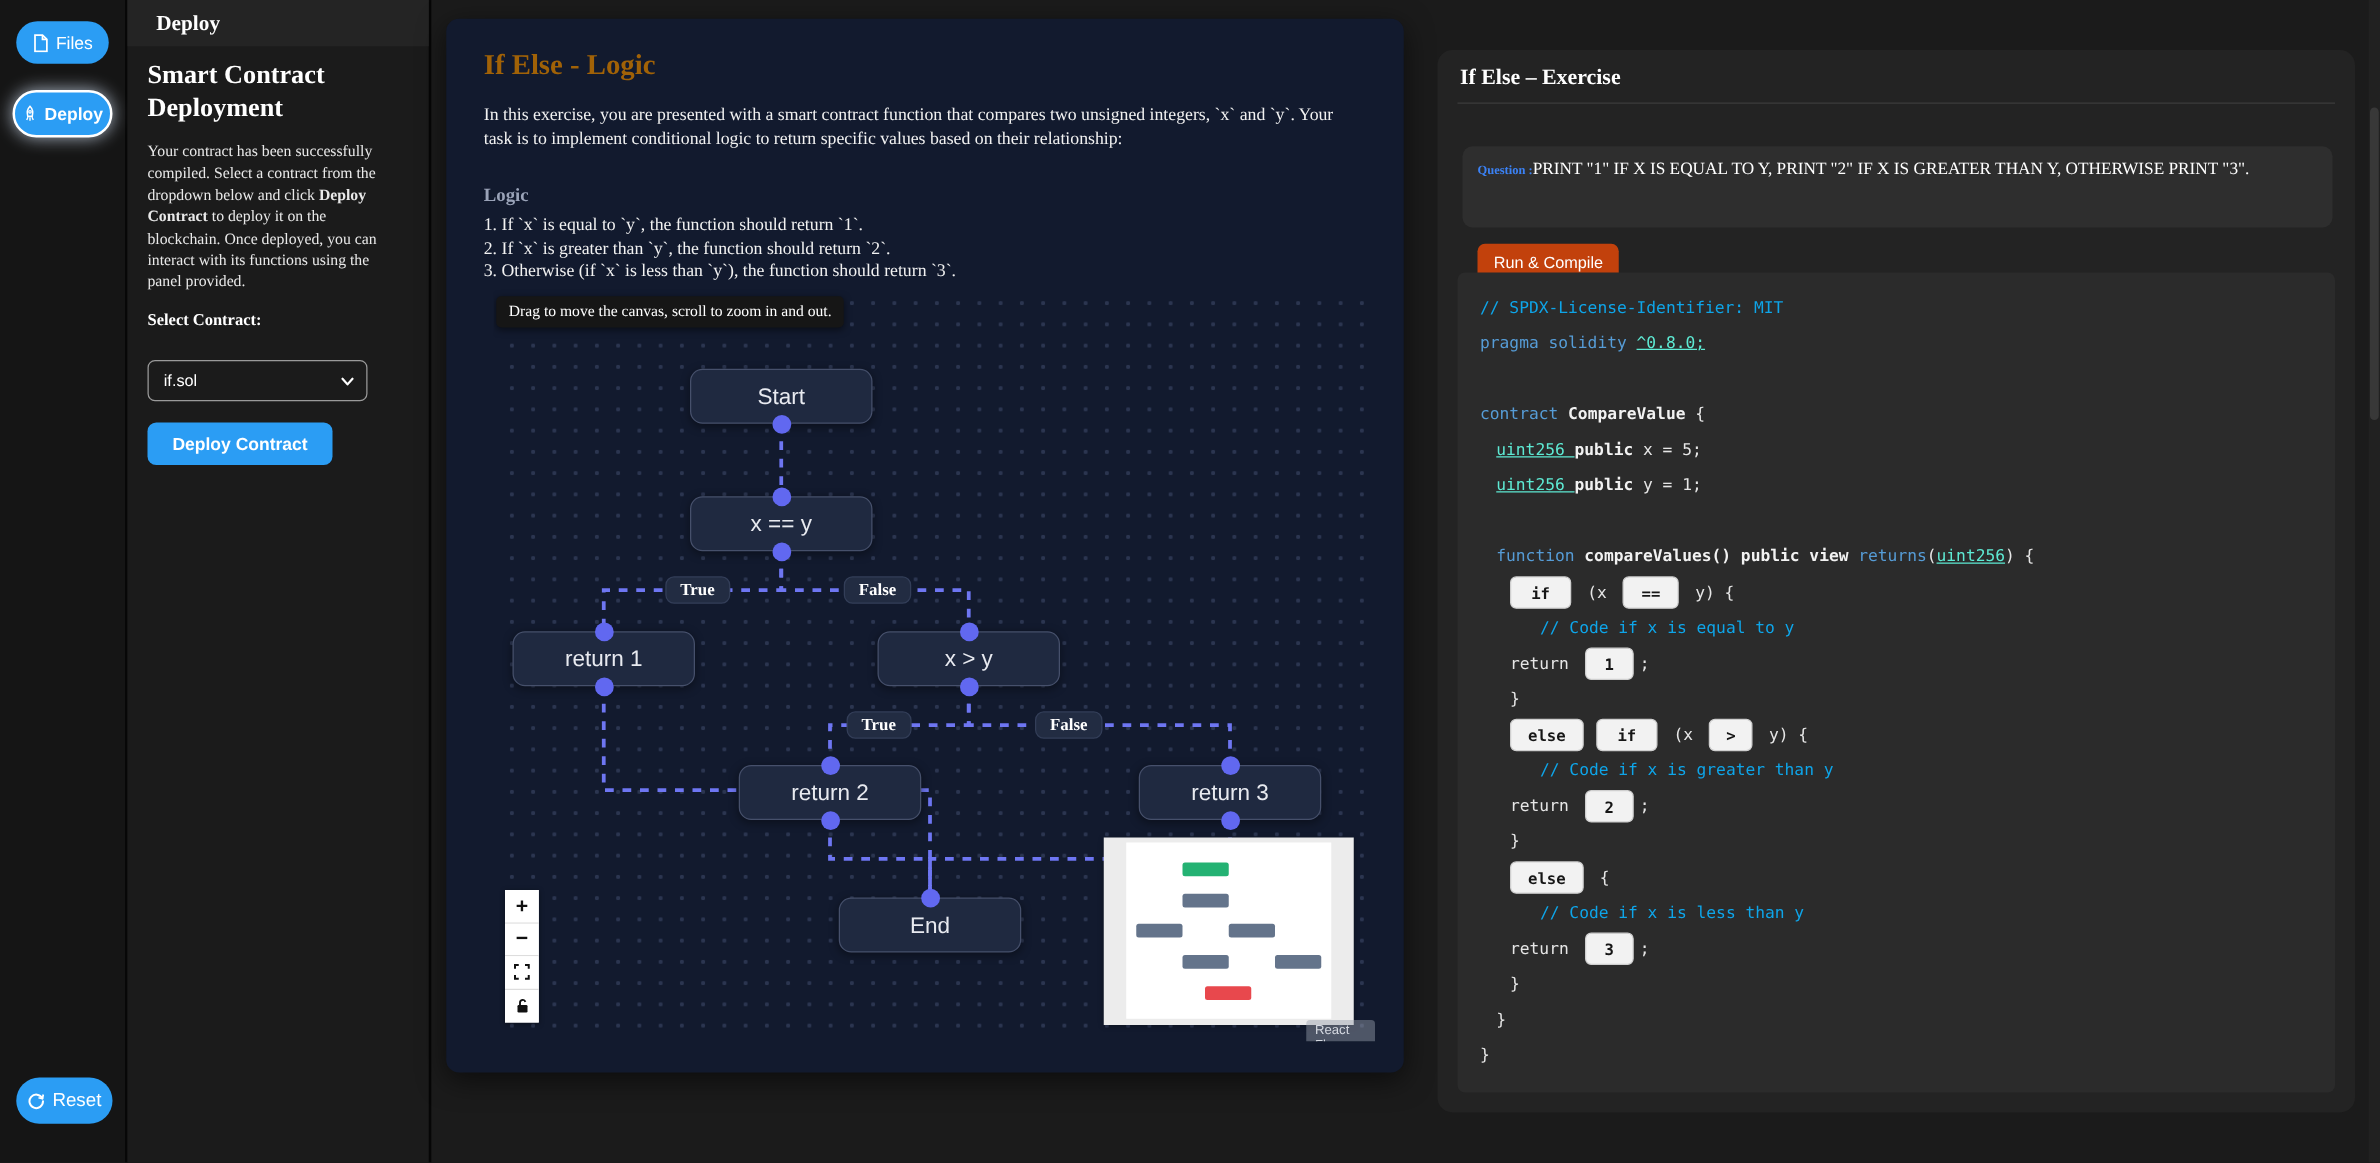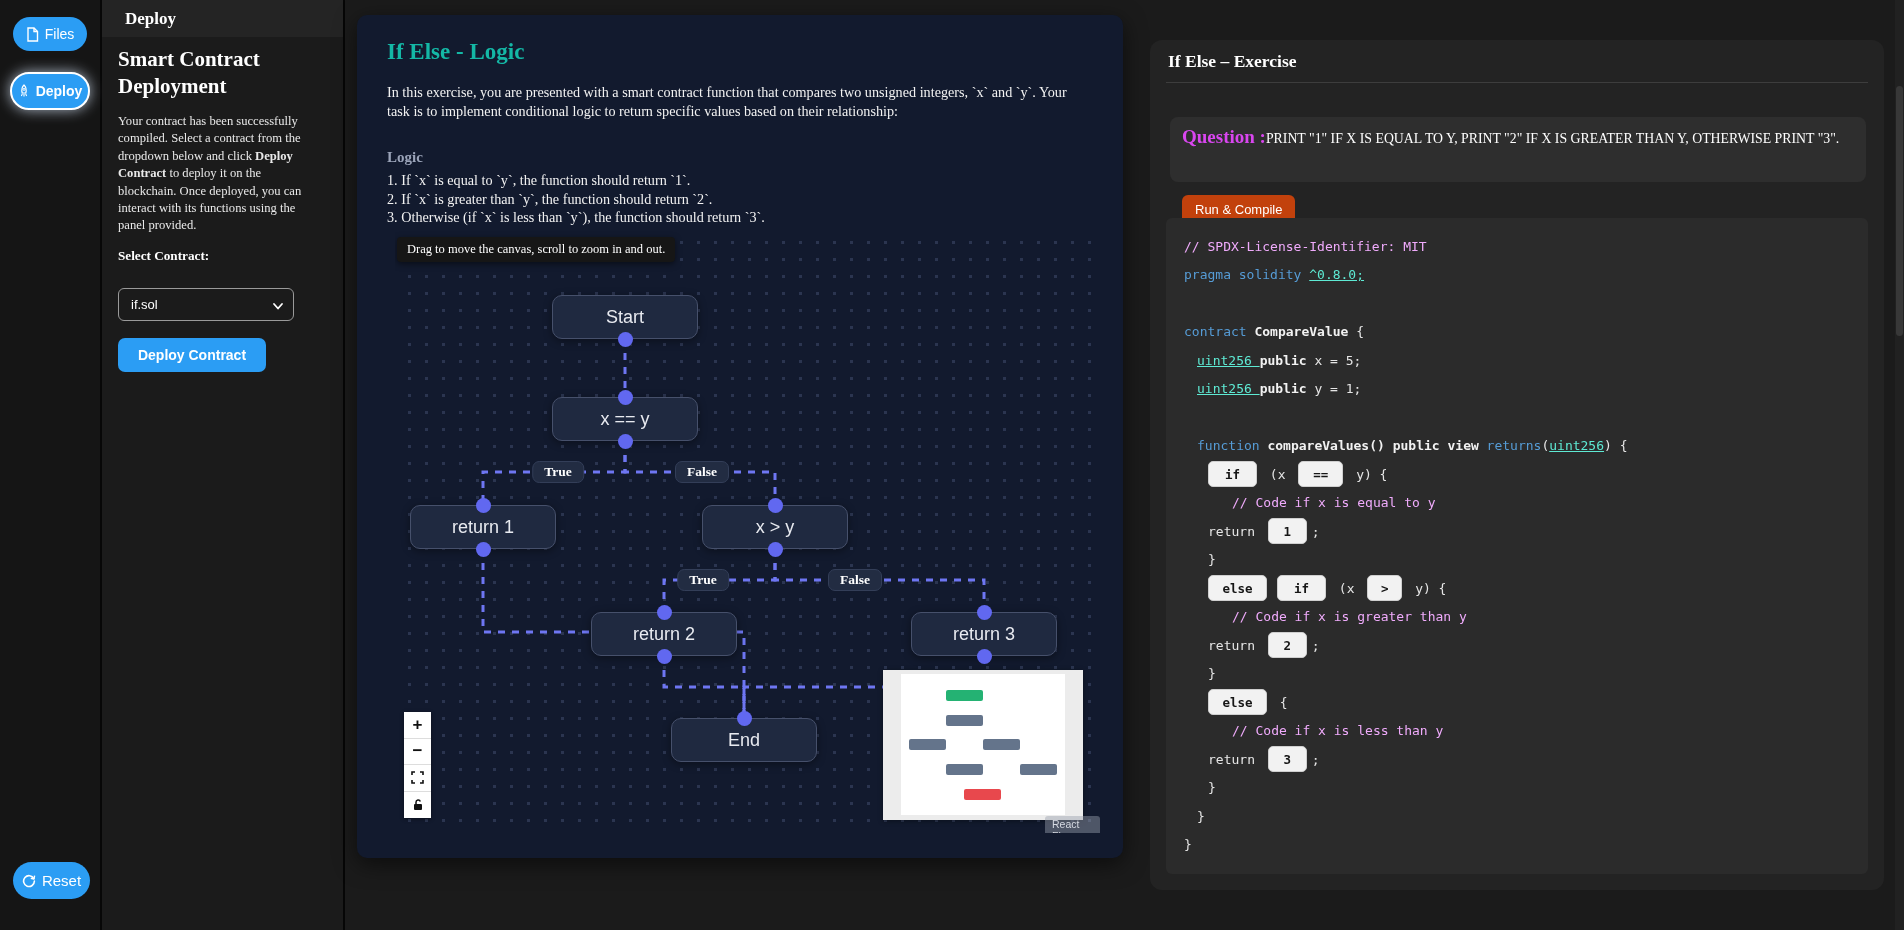--- a/index.html
+++ b/index.html
@@ -27,21 +27,21 @@
   .dp-select { width:176px; height:33px; background:#1b1b1b; color:#fff; border:1px solid #9a9a9a; border-radius:6px;
                font-family:"Liberation Sans", sans-serif; font-size:13px; padding:0 28px 0 12px;
                -webkit-appearance:none; appearance:none; cursor:pointer; }
   .dp-select-chevron { position:absolute; right:10px; top:10px; pointer-events:none; }
   .dp-deploy-btn { margin-top:17px; width:148px; height:34px; background:#2b9df4; color:#fff; border:none; border-radius:7px;
                    font-family:"Liberation Sans", sans-serif; font-size:14px; font-weight:700; cursor:pointer; }
 
   
   .logic-panel { position:absolute; left:357px; top:15px; width:766px; height:843px; background:#121a2e; border-radius:10px;
                  box-shadow:0 6px 22px rgba(0,0,0,.55); }
-  .logic-title { position:absolute; left:30px; top:24px; font-size:23px; font-weight:700; color:#14b8a6; }
+  .logic-title { position:absolute; left:30px; top:24px; font-size:23px; font-weight:700; color:#a16207; }
   .logic-intro { position:absolute; left:30px; top:68px; width:706px; font-size:14.2px; line-height:18.5px; color:#f2f2f2; }
   .logic-sub   { position:absolute; left:30px; top:134px; font-size:15px; font-weight:700; color:#9aa3b8; }
   .logic-list  { position:absolute; left:30px; top:156px; font-size:14.2px; line-height:18.5px; color:#f2f2f2; list-style-position:inside; }
 
   .flow-canvas { position:absolute; left:38px; top:213px; width:705px; height:605px; overflow:hidden;
                  background-image:radial-gradient(circle, #2b3550 1.6px, transparent 1.7px);
                  background-size:17px 17px; background-position:6px 6px; }
   .flow-tooltip { position:absolute; left:2px; top:9px; background:#161616; color:#fff; font-size:12.5px;
                   padding:5px 10px; border-radius:4px; box-shadow:0 2px 6px rgba(0,0,0,.5); z-index:5; }
   .flow-svg { position:absolute; left:0; top:0; z-index:1; }
@@ -66,32 +66,32 @@
   .mm-node { position:absolute; border-radius:2px; }
   .flow-attribution { position:absolute; left:650px; top:588px; z-index:7; background:rgba(154,160,173,.45);
                       color:#d6dae2; font-family:"Liberation Sans", sans-serif; font-size:10.5px;
                       padding:2px 7px; border-radius:3px; }
 
   
   .code-panel { position:absolute; left:1150px; top:40px; width:734px; height:850px; background:#232323; border-radius:12px; }
   .cp-title { position:absolute; left:18px; top:11px; font-size:17.5px; font-weight:700; color:#fff; }
   .cp-divider { position:absolute; left:16px; top:42px; width:702px; height:1px; background:#3d3d3d; }
   .cp-question { position:absolute; left:20px; top:77px; width:696px; height:65px; background:#2e2e2e; border-radius:8px; padding:9px 12px; }
-  .cp-qlabel { color:#d946ef; font-size:19px; font-weight:700;font-family:Liberation Serif, serif; }
+  .cp-qlabel { color:#3b82f6; font-size:10px; font-weight:700;font-family:Liberation Serif, serif; }
   .cp-qtext  { color:#fff; font-size:13.8px; }
   .cp-run-btn { position:absolute; left:12px; top:34px; height:29px; padding:0 13px; background:#c2410c; color:#fff;
                 border:none; border-radius:6px; font-family:"Liberation Sans", sans-serif; font-size:13px; cursor:pointer;margin-top:44px; }
   .cp-code { position:absolute; left:16px; top:178px; width:702px; height:656px; background:#2b2b2b; border-radius:6px;
              padding:14px 18px; font-family:"DejaVu Sans Mono", monospace; font-size:13px; overflow:hidden; }
   .code-line { min-height:28.5px; display:flex; align-items:center; white-space:pre; }
   .tk-p { color:#e6e6e6; }
   .tk-b { color:#f2f2f2; font-weight:700; }
   .tk-k { color:#569cd6; }
   .tk-t { color:#5eead4;text-decoration:underline; }
-  .tk-c { color:#f0abfc;text-align:right; }
+  .tk-c { color:#0ea5e9;text-align:right; }
   .code-box { display:inline-flex; align-items:center; justify-content:center; height:26px; margin:0 5px;
               background:#f2f2f2; color:#161616; border:1px solid #cfcfcf; border-radius:5px;
               font-family:"DejaVu Sans Mono", monospace; font-size:12.5px; font-weight:700; cursor:text; }
   .code-line .code-box:first-child { margin-left:0; }
 
   
   .win-scroll-track { position:absolute; right:0; top:0; width:9px; height:930px; background:#212121; }
   .win-scroll-thumb { position:absolute; right:1px; top:86px; width:7px; height:250px; background:#383838; border-radius:4px; }
 </style>
 </head>

